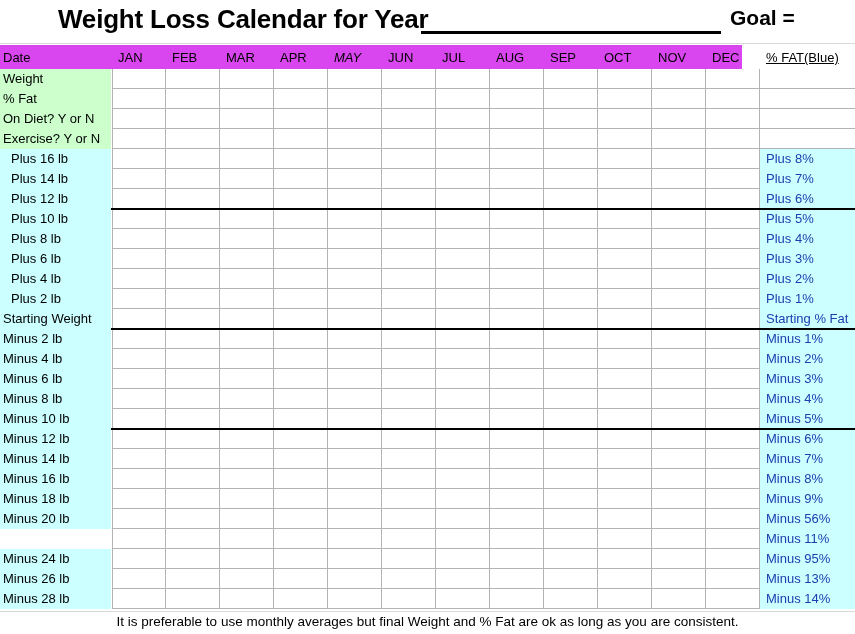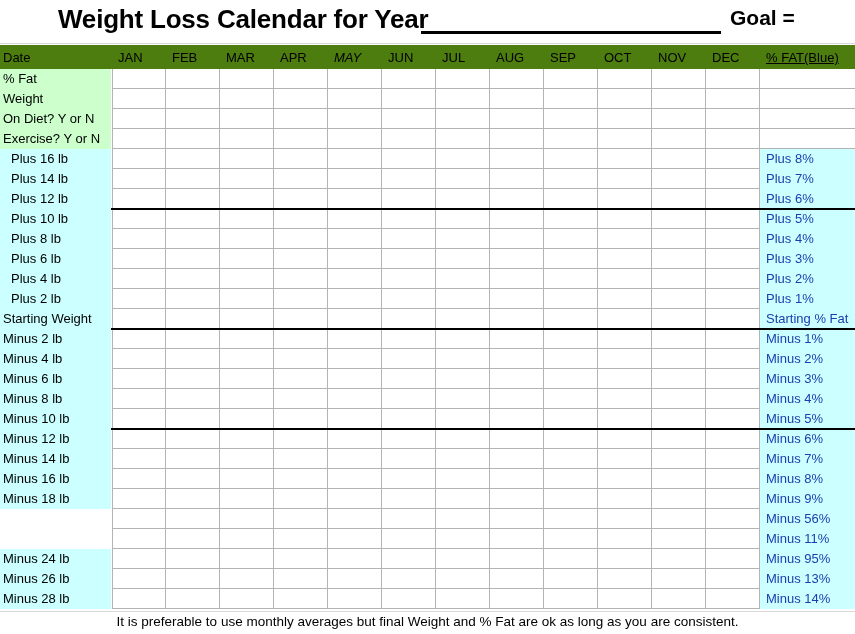--- a/index.html
+++ b/index.html
@@ -45,22 +45,22 @@
     font-size: 21px;
     font-weight: bold;
     color: #000000;
     white-space: nowrap;
   }
 
   
   .headerrow {
     position: absolute;
     left: 0; top: 45px;
-    width: 855px; height: 24px;
-    background: #4d7c0f;
+    width: 742px; height: 24px;
+    background: #d946ef;
     padding-left: 40px;
   }
   .hcell {
     position: absolute;
     top: 0; height: 24px;
     line-height: 25px;
     font-size: 13px;
     color: #000000;
     white-space: nowrap;
   }
@@ -170,84 +170,84 @@
       <div class="hcell" style="left: 496px;">AUG</div>
       <div class="hcell" style="left: 550px;">SEP</div>
       <div class="hcell" style="left: 604px;">OCT</div>
       <div class="hcell" style="left: 658px;">NOV</div>
       <div class="hcell" style="left: 712px;">DEC</div>
       <div class="hcell" style="left: 766px; text-decoration: underline;">% FAT(Blue)</div>
     </div>
 
   <div class="body" id="grid-body">
       <div class="row">
+        <div class="lbl green">Weight</div>
+        <div class="mc first" style="left: 112px;"></div>
+        <div class="mc" style="left: 166px;"></div>
+        <div class="mc" style="left: 220px;"></div>
+        <div class="mc" style="left: 274px;"></div>
+        <div class="mc" style="left: 328px;"></div>
+        <div class="mc" style="left: 382px;"></div>
+        <div class="mc" style="left: 436px;"></div>
+        <div class="mc" style="left: 490px;"></div>
+        <div class="mc" style="left: 544px;"></div>
+        <div class="mc" style="left: 598px;"></div>
+        <div class="mc" style="left: 652px;"></div>
+        <div class="mc" style="left: 706px;"></div>
+        <div class="fc"></div>
+      </div>
+      <div class="row">
         <div class="lbl green">% Fat</div>
         <div class="mc first" style="left: 112px;"></div>
         <div class="mc" style="left: 166px;"></div>
         <div class="mc" style="left: 220px;"></div>
         <div class="mc" style="left: 274px;"></div>
         <div class="mc" style="left: 328px;"></div>
         <div class="mc" style="left: 382px;"></div>
         <div class="mc" style="left: 436px;"></div>
         <div class="mc" style="left: 490px;"></div>
         <div class="mc" style="left: 544px;"></div>
         <div class="mc" style="left: 598px;"></div>
         <div class="mc" style="left: 652px;"></div>
         <div class="mc" style="left: 706px;"></div>
         <div class="fc"></div>
       </div>
       <div class="row">
-        <div class="lbl green">Weight</div>
+        <div class="lbl green">On Diet? Y or N</div>
         <div class="mc first" style="left: 112px;"></div>
         <div class="mc" style="left: 166px;"></div>
         <div class="mc" style="left: 220px;"></div>
         <div class="mc" style="left: 274px;"></div>
         <div class="mc" style="left: 328px;"></div>
         <div class="mc" style="left: 382px;"></div>
         <div class="mc" style="left: 436px;"></div>
         <div class="mc" style="left: 490px;"></div>
         <div class="mc" style="left: 544px;"></div>
         <div class="mc" style="left: 598px;"></div>
         <div class="mc" style="left: 652px;"></div>
         <div class="mc" style="left: 706px;"></div>
         <div class="fc"></div>
       </div>
       <div class="row">
-        <div class="lbl green">On Diet? Y or N</div>
+        <div class="lbl green">Exercise? Y or N</div>
         <div class="mc first" style="left: 112px;"></div>
         <div class="mc" style="left: 166px;"></div>
         <div class="mc" style="left: 220px;"></div>
         <div class="mc" style="left: 274px;"></div>
         <div class="mc" style="left: 328px;"></div>
         <div class="mc" style="left: 382px;"></div>
         <div class="mc" style="left: 436px;"></div>
         <div class="mc" style="left: 490px;"></div>
         <div class="mc" style="left: 544px;"></div>
         <div class="mc" style="left: 598px;"></div>
         <div class="mc" style="left: 652px;"></div>
         <div class="mc" style="left: 706px;"></div>
         <div class="fc"></div>
       </div>
       <div class="row">
-        <div class="lbl green">Exercise? Y or N</div>
-        <div class="mc first" style="left: 112px;"></div>
-        <div class="mc" style="left: 166px;"></div>
-        <div class="mc" style="left: 220px;"></div>
-        <div class="mc" style="left: 274px;"></div>
-        <div class="mc" style="left: 328px;"></div>
-        <div class="mc" style="left: 382px;"></div>
-        <div class="mc" style="left: 436px;"></div>
-        <div class="mc" style="left: 490px;"></div>
-        <div class="mc" style="left: 544px;"></div>
-        <div class="mc" style="left: 598px;"></div>
-        <div class="mc" style="left: 652px;"></div>
-        <div class="mc" style="left: 706px;"></div>
-        <div class="fc"></div>
-      </div>
-      <div class="row">
         <div class="lbl cyan indent">Plus 16 lb</div>
         <div class="mc first" style="left: 112px;"></div>
         <div class="mc" style="left: 166px;"></div>
         <div class="mc" style="left: 220px;"></div>
         <div class="mc" style="left: 274px;"></div>
         <div class="mc" style="left: 328px;"></div>
         <div class="mc" style="left: 382px;"></div>
         <div class="mc" style="left: 436px;"></div>
         <div class="mc" style="left: 490px;"></div>
         <div class="mc" style="left: 544px;"></div>
@@ -525,20 +525,21 @@
         <div class="mc" style="left: 382px;"></div>
         <div class="mc" style="left: 436px;"></div>
         <div class="mc" style="left: 490px;"></div>
         <div class="mc" style="left: 544px;"></div>
         <div class="mc" style="left: 598px;"></div>
         <div class="mc" style="left: 652px;"></div>
         <div class="mc" style="left: 706px;"></div>
         <div class="fc cyan">Minus 9%</div>
       </div>
       <div class="row">
+        <div class="lbl cyan">Minus 20 lb</div>
         <div class="mc first" style="left: 112px;"></div>
         <div class="mc" style="left: 166px;"></div>
         <div class="mc" style="left: 220px;"></div>
         <div class="mc" style="left: 274px;"></div>
         <div class="mc" style="left: 328px;"></div>
         <div class="mc" style="left: 382px;"></div>
         <div class="mc" style="left: 436px;"></div>
         <div class="mc" style="left: 490px;"></div>
         <div class="mc" style="left: 544px;"></div>
         <div class="mc" style="left: 598px;"></div>

